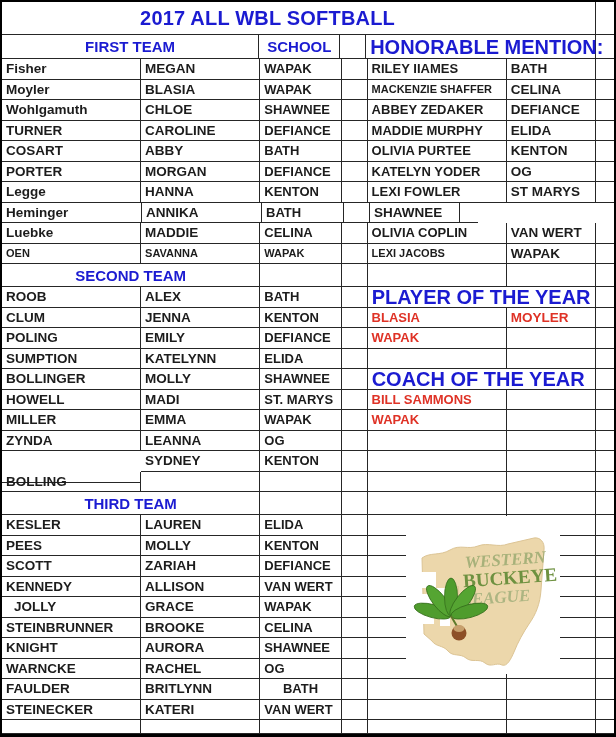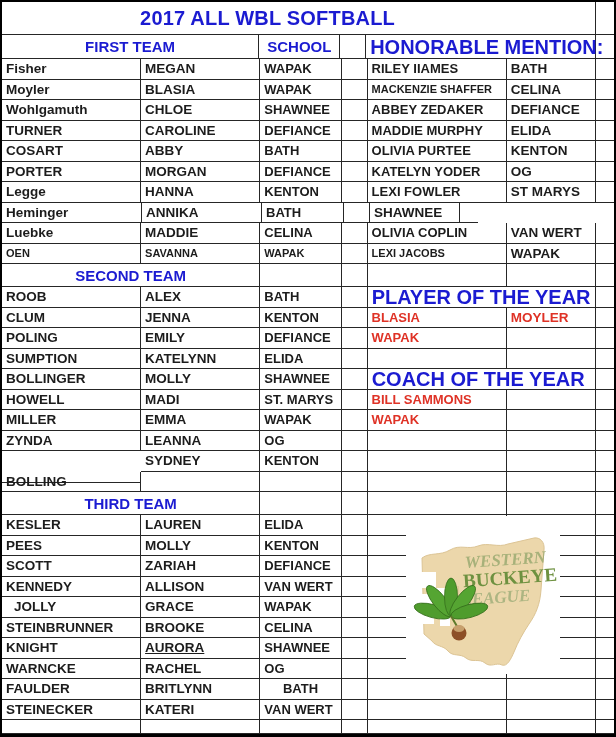--- a/index.html
+++ b/index.html
@@ -296,21 +296,21 @@
         <div class="cell colA" style="width: 140px;">STEINBRUNNER</div>
         <div class="cell colB" style="width: 120px;">BROOKE</div>
         <div class="cell colC" style="width: 82px;">CELINA</div>
         <div class="cell colD" style="width: 26px;"></div>
         <div class="cell colE" style="width: 140px;"></div>
         <div class="cell colF" style="width: 90px;"></div>
         <div class="cell colG" style="width: 18px;"></div>
       </div>
       <div class="row" style="height: 20.5px;">
         <div class="cell colA" style="width: 140px;">KNIGHT</div>
-        <div class="cell colB" style="width: 120px; text-decoration: underline;">AURORA</div>
+        <div class="cell colB" style="width: 120px;">AURORA</div>
         <div class="cell colC" style="width: 82px;">SHAWNEE</div>
         <div class="cell colD" style="width: 26px;"></div>
         <div class="cell colE" style="width: 140px;"></div>
         <div class="cell colF" style="width: 90px;"></div>
         <div class="cell colG" style="width: 18px;"></div>
       </div>
       <div class="row" style="height: 20.5px;">
         <div class="cell colA" style="width: 140px;">WARNCKE</div>
         <div class="cell colB" style="width: 120px;">RACHEL</div>
         <div class="cell colC" style="width: 82px;">OG</div>

